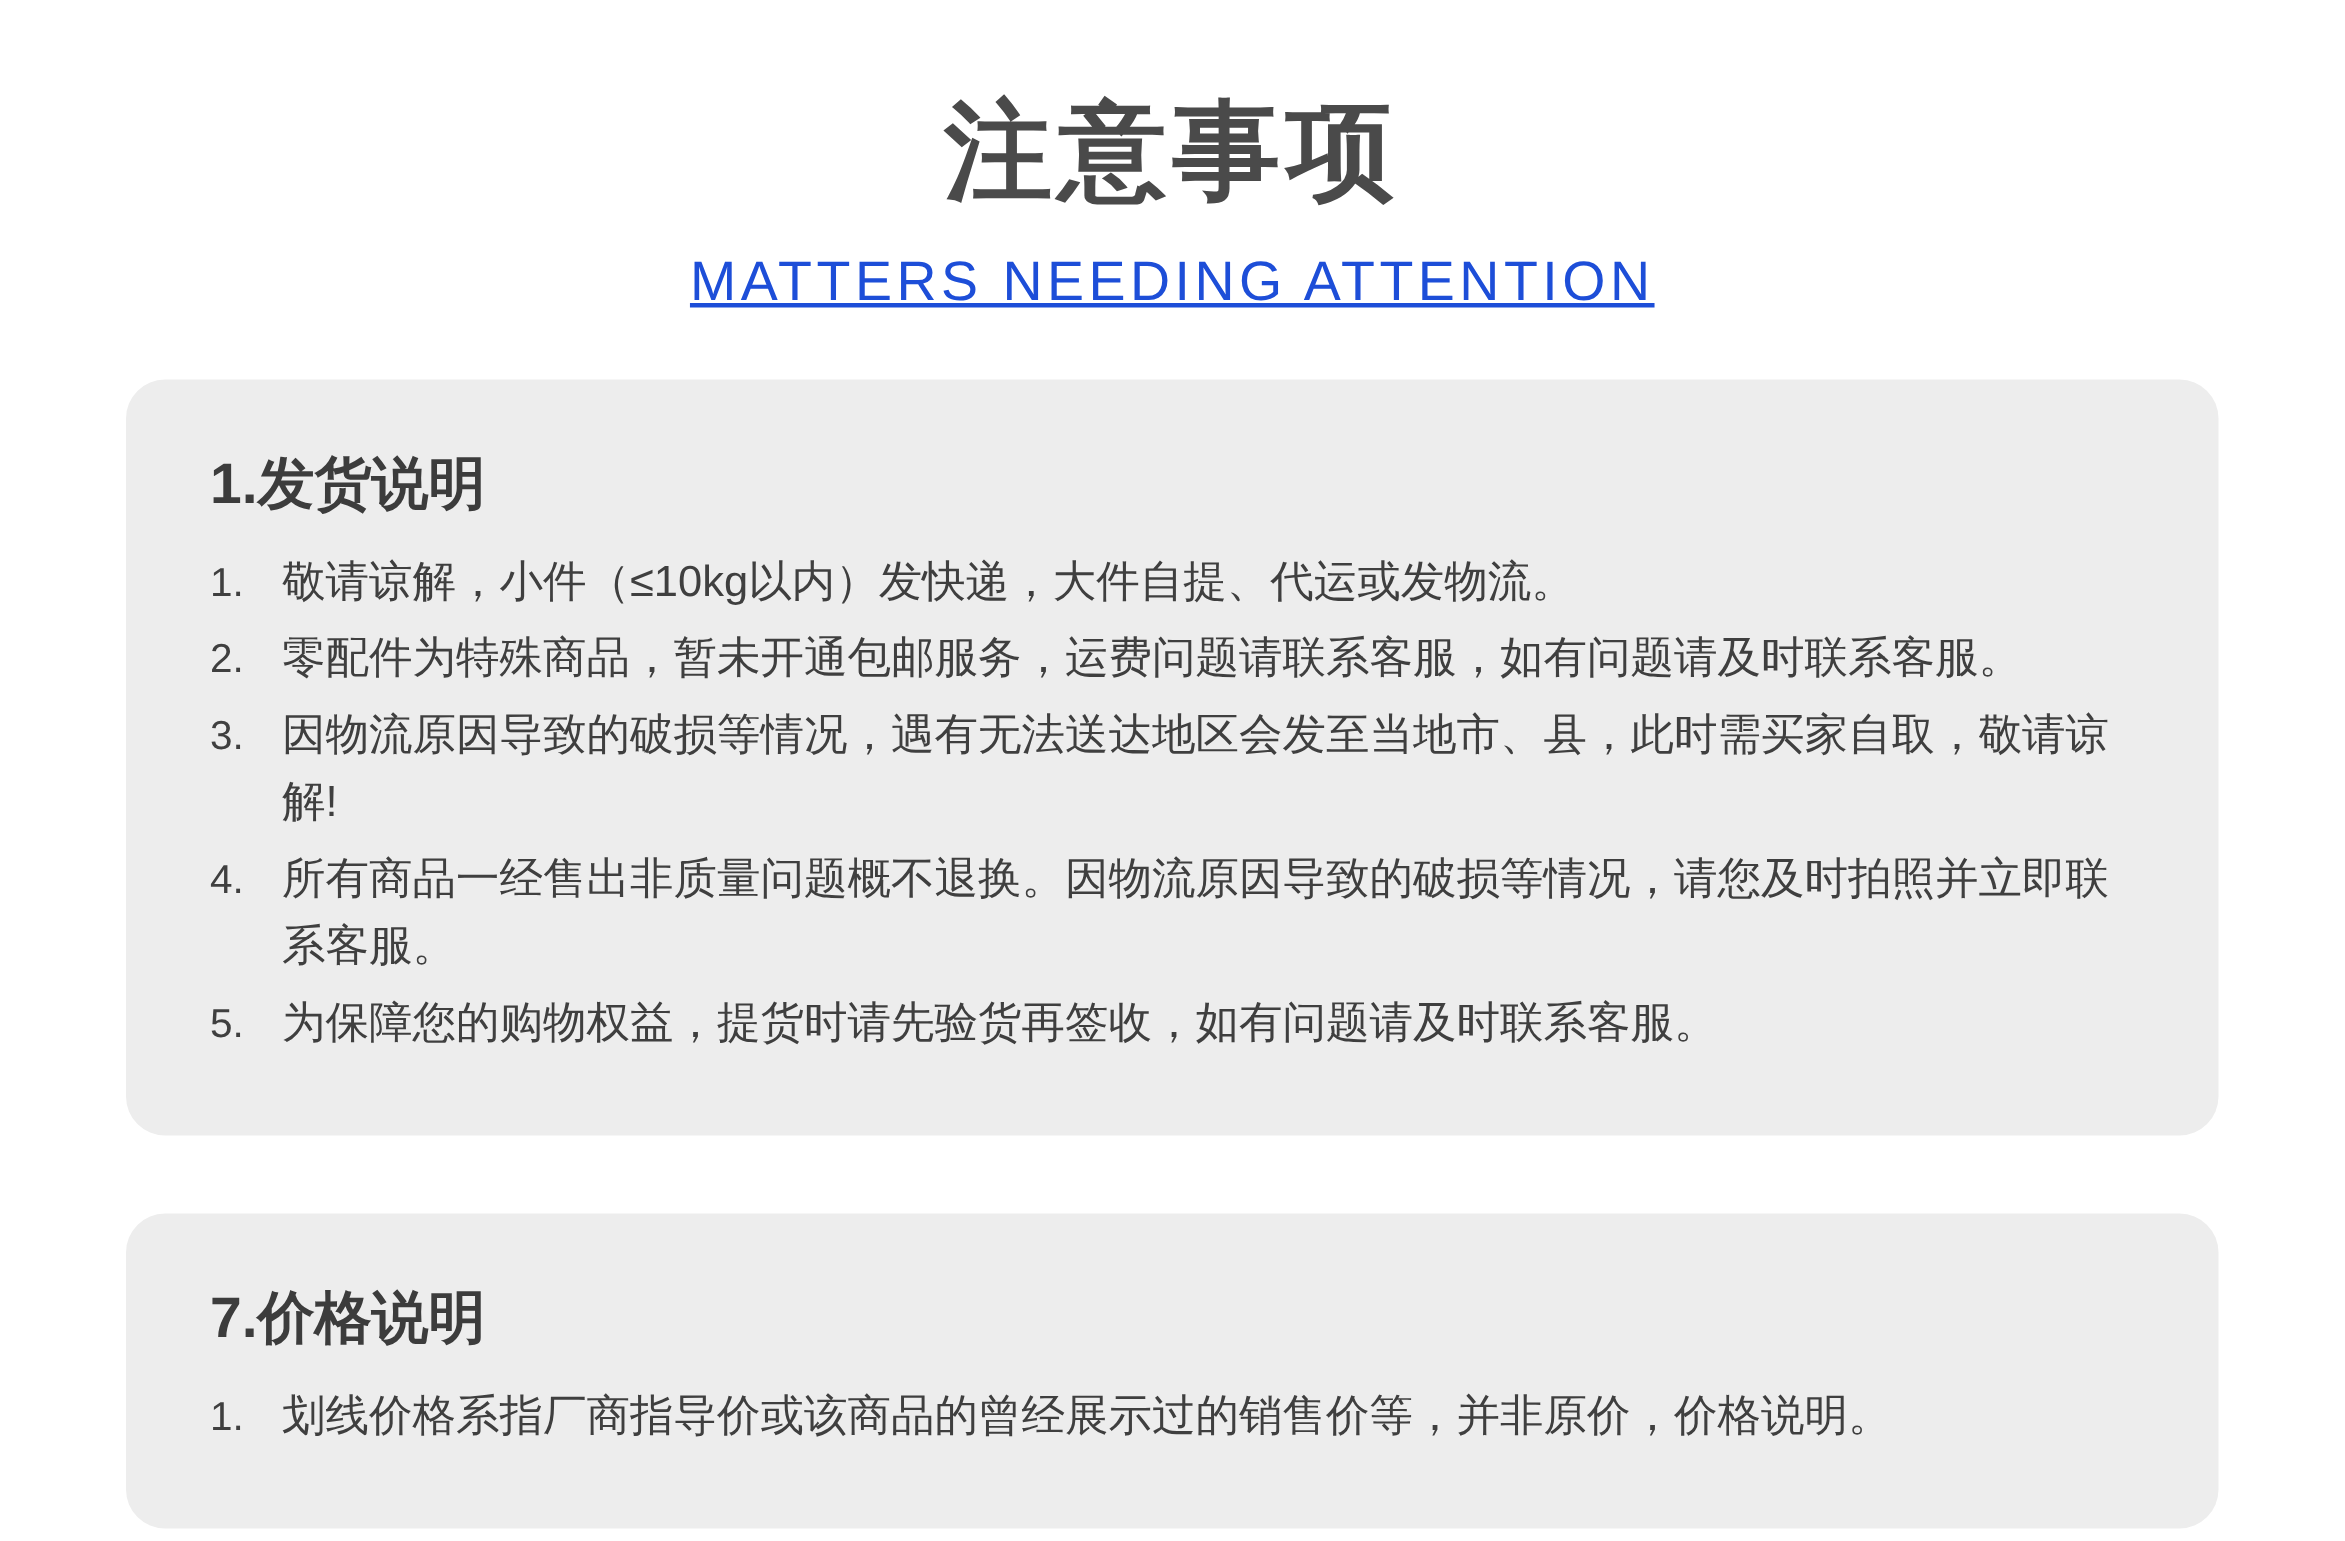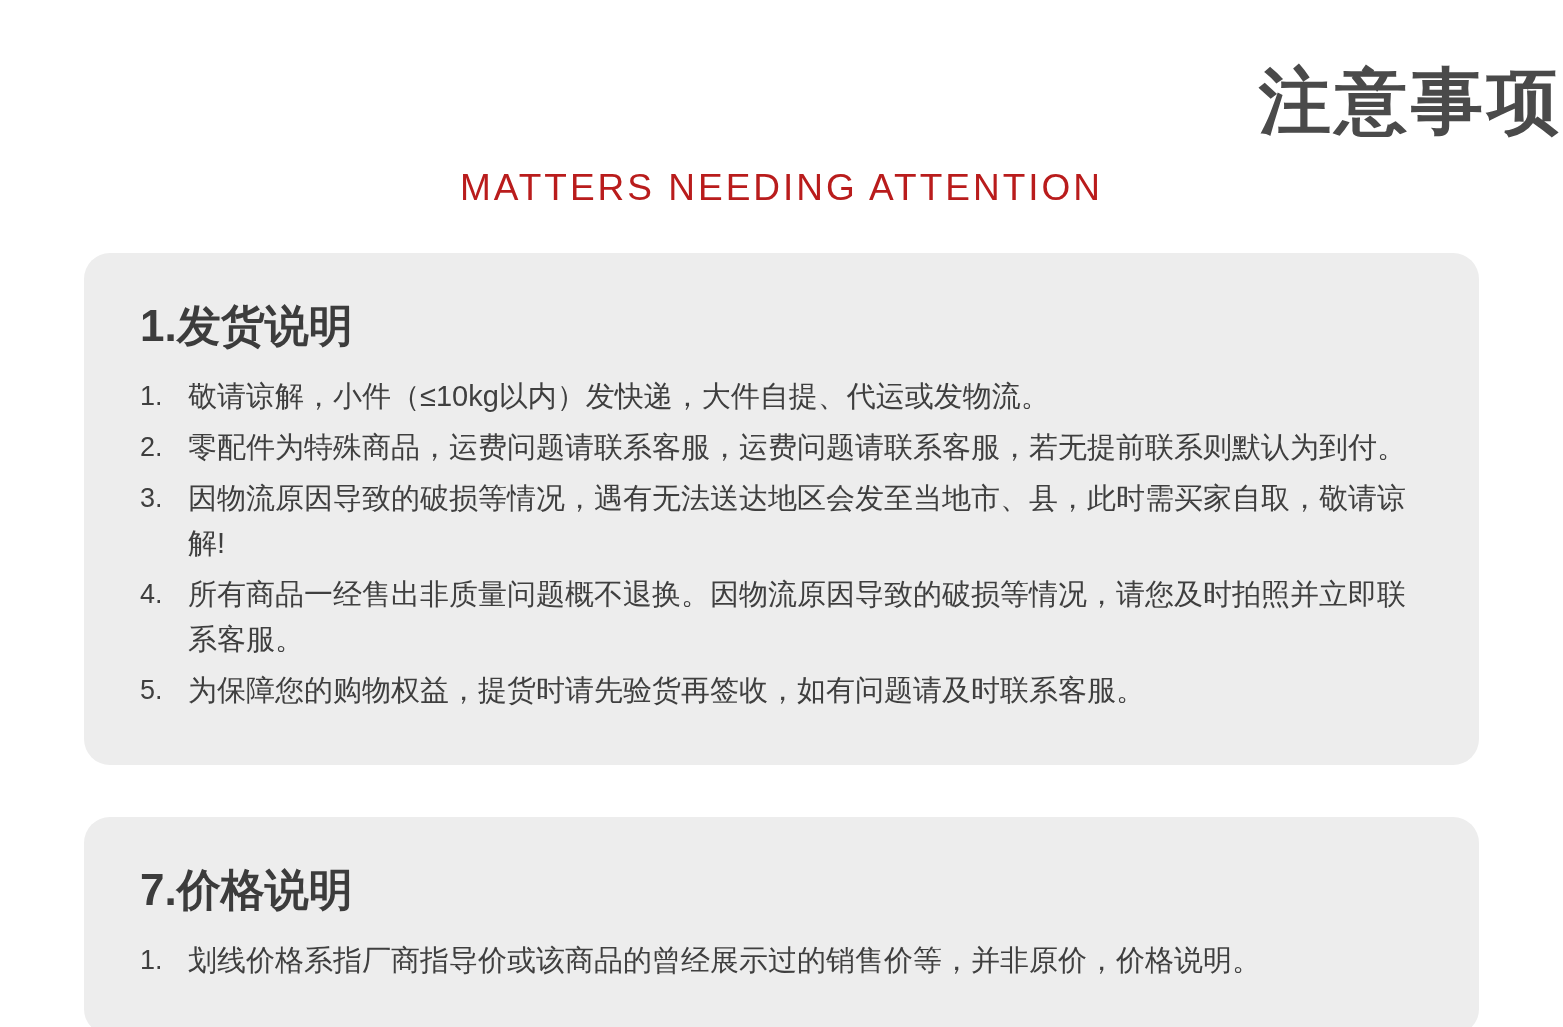--- a/index.html
+++ b/index.html
@@ -23,41 +23,41 @@
     text-align: center;
     padding-top: 62px;
   }
   .title-cn {
     font-size: 72px;
     font-weight: bold;
     letter-spacing: 4px;
     color: #4a4a4a;
     line-height: 1.1;
     margin: 0;
-    text-align: right;
   }
   .title-en {
     font-size: 37px;
     letter-spacing: 3px;
-    color: #b91c1c;
+    color: #1d4ed8;
     font-weight: 400;
     margin: 26px 0 0 0;
+    text-decoration: underline;
   }
   .card {
     background: #ededed;
     border-radius: 26px;
     margin: 0 84px;
     padding: 44px 56px 46px 56px;
     box-sizing: border-box;
   }
   .card + .card {
     margin-top: 52px;
   }
   .card-title {
-    font-size: 44px;
+    font-size: 38px;
     font-weight: bold;
     color: #3c3c3c;
     margin: 0 0 18px 0;
     letter-spacing: 0px;
   }
   ol.items {
     list-style: none;
     margin: 0;
     padding: 0;
   }
@@ -98,21 +98,21 @@
 
   <div class="card">
     <div class="card-title">1.发货说明</div>
     <ol class="items">
       <li>
         <span class="num">1.</span>
         <span class="txt">敬请谅解，小件（≤10kg以内）发快递，大件自提、代运或发物流。</span>
       </li>
       <li>
         <span class="num">2.</span>
-        <span class="txt">零配件为特殊商品，运费问题请联系客服，运费问题请联系客服，若无提前联系则默认为到付。</span>
+        <span class="txt">零配件为特殊商品，暂未开通包邮服务，运费问题请联系客服，如有问题请及时联系客服。</span>
       </li>
       <li>
         <span class="num">3.</span>
         <span class="txt">因物流原因导致的破损等情况，遇有无法送达地区会发至当地市、县，此时需买家自取，敬请谅解!</span>
       </li>
       <li>
         <span class="num">4.</span>
         <span class="txt">所有商品一经售出非质量问题概不退换。因物流原因导致的破损等情况，请您及时拍照并立即联系客服。</span>
       </li>
       <li>

